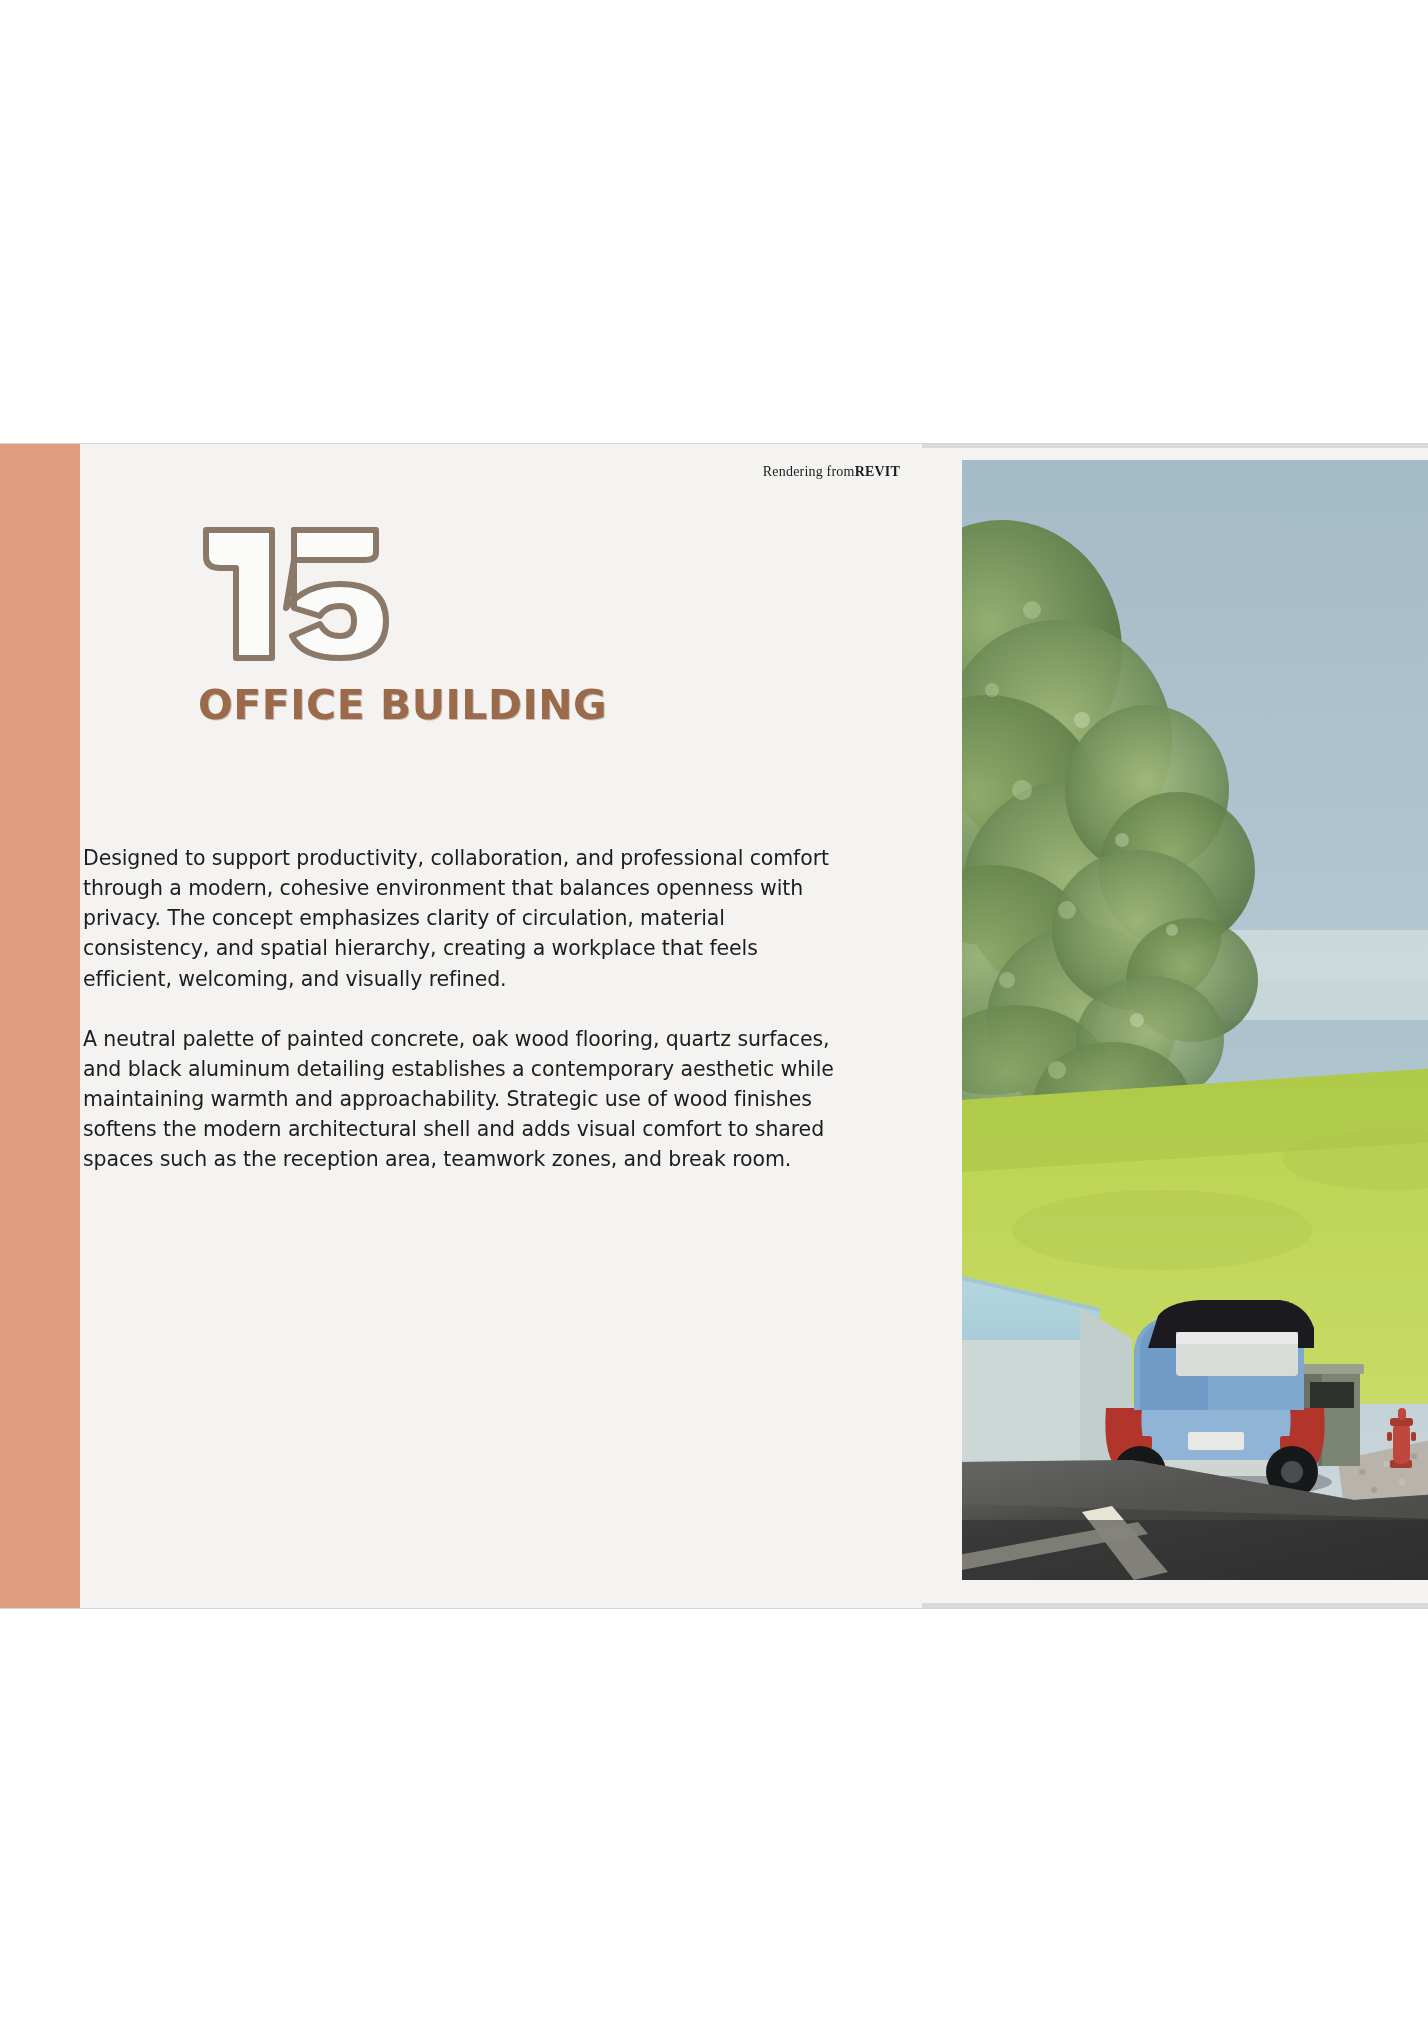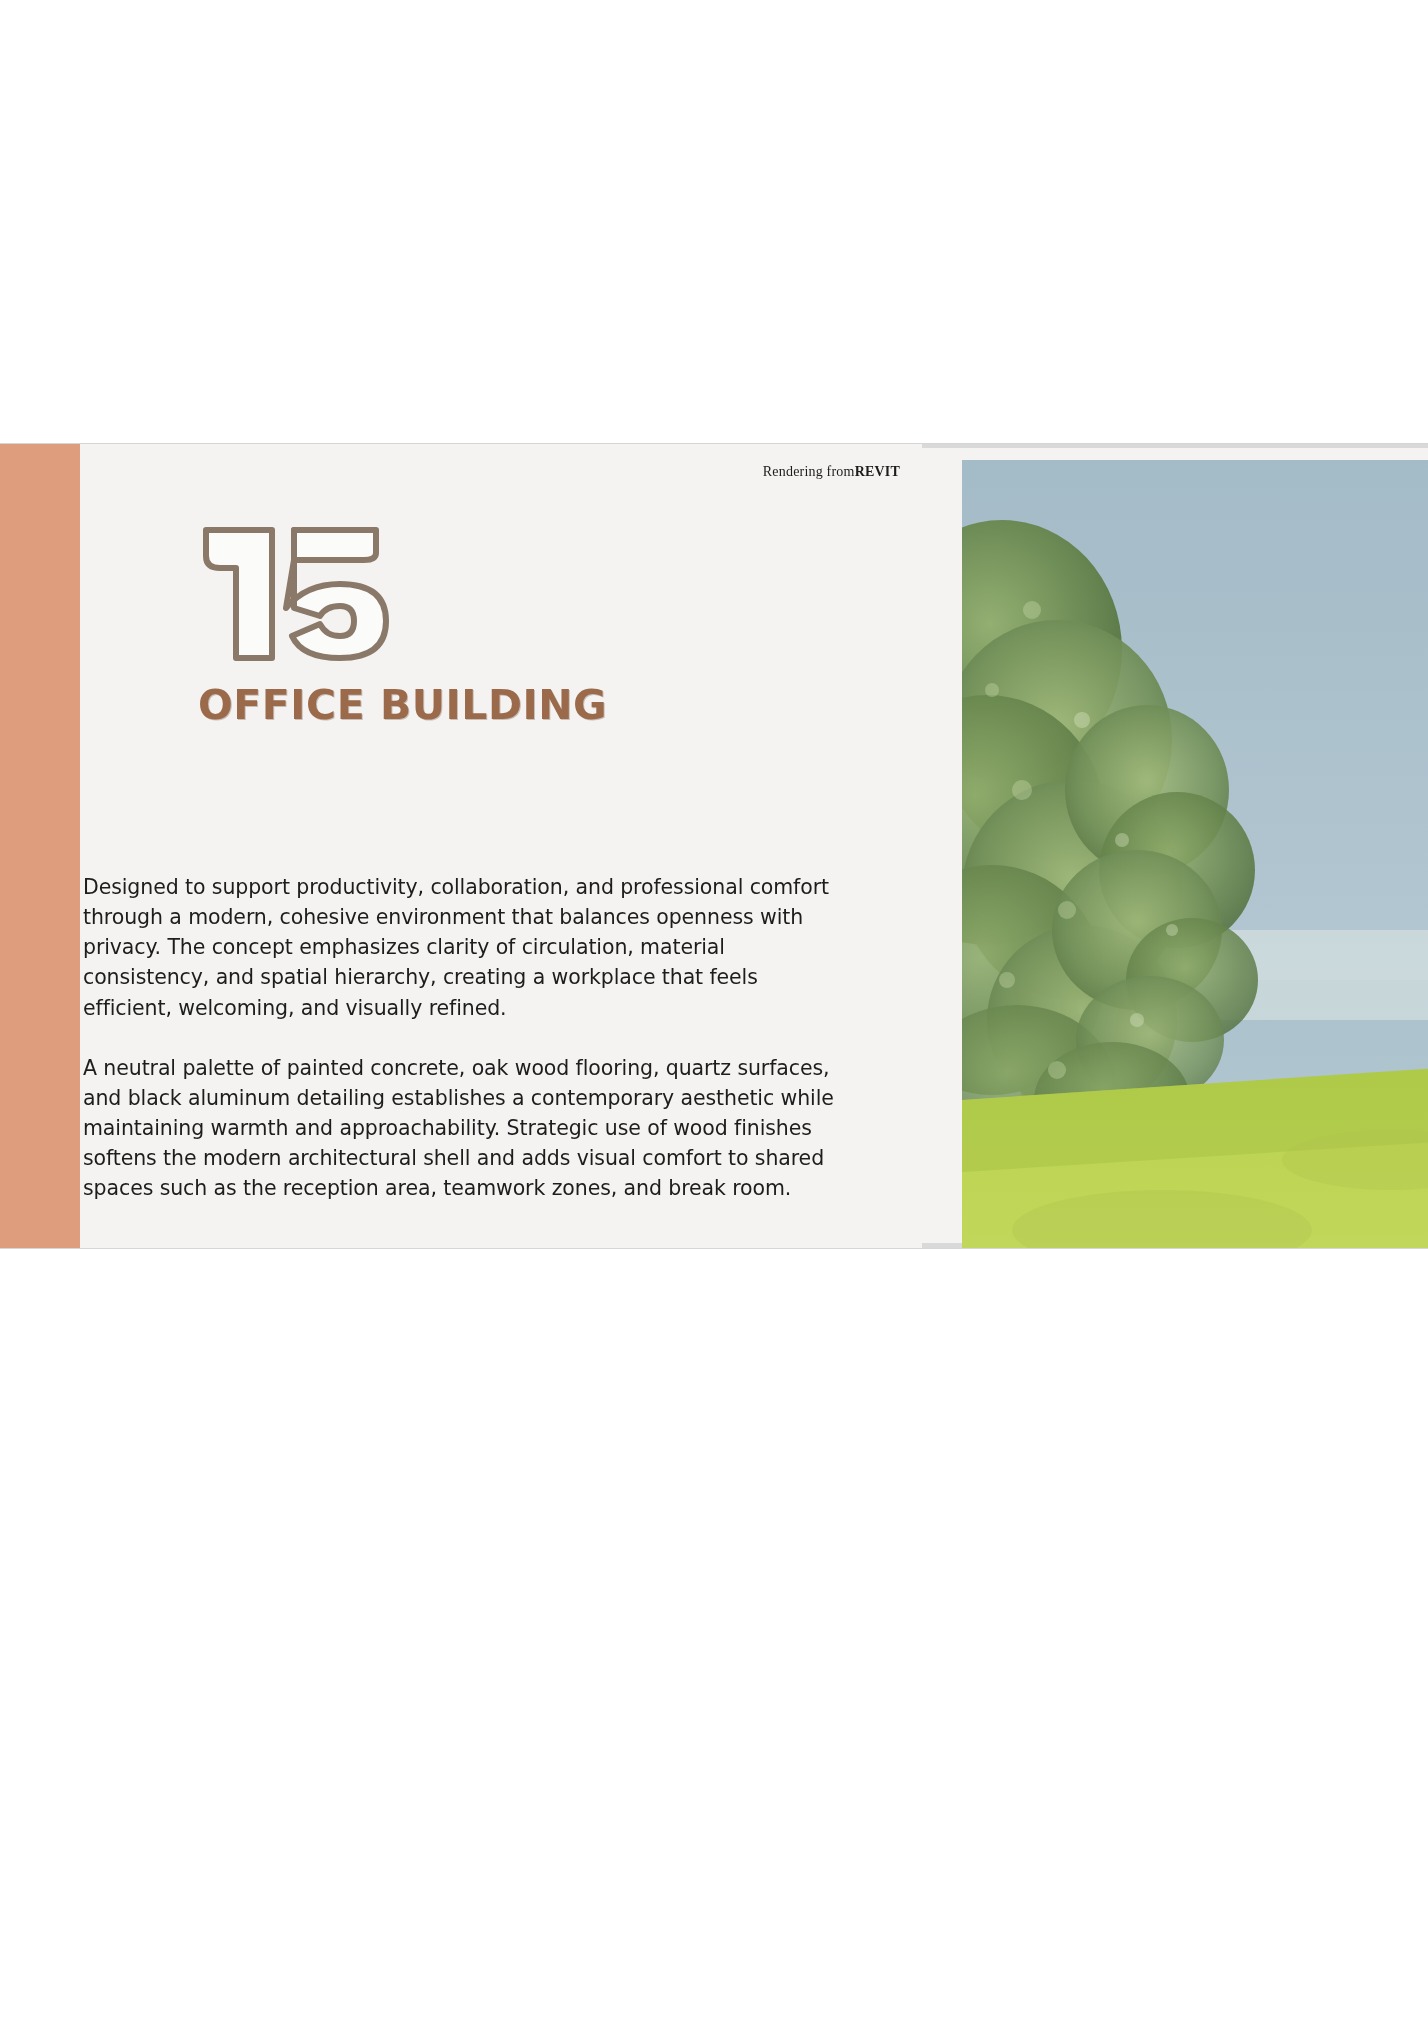--- a/index.html
+++ b/index.html
@@ -14,21 +14,21 @@
     position: relative;
     overflow: hidden;
   }
 
   
   .slide {
     position: absolute;
     left: 0;
     top: 444px;
     width: 1428px;
-    height: 804px;
+    height: 1164px;
     background: #f4f3f1;
     box-shadow: 0 0 0 1px #d6d6d6;
     overflow: hidden;
   }
 
   .slide-topline {
     position: absolute;
     left: 0; top: 0;
     width: 1428px;
     height: 4px;
@@ -111,21 +111,21 @@
     letter-spacing: 0.4px;
     color: #9a6a4b;
     line-height: 1.05;
     text-shadow: 1px 1px 0 rgba(120,95,80,0.35);
   }
 
   
   .body-copy {
     position: absolute;
     left: 3px;
-    top: 428px;
+    top: 399px;
     width: 770px;
   }
   .body-copy p {
     margin: 0 0 30px 0;
     font-family: "DejaVu Sans", sans-serif;
     font-size: 20.5px;
     line-height: 1.47;
     color: #1d1d1d;
     letter-spacing: -0.1px;
   }

